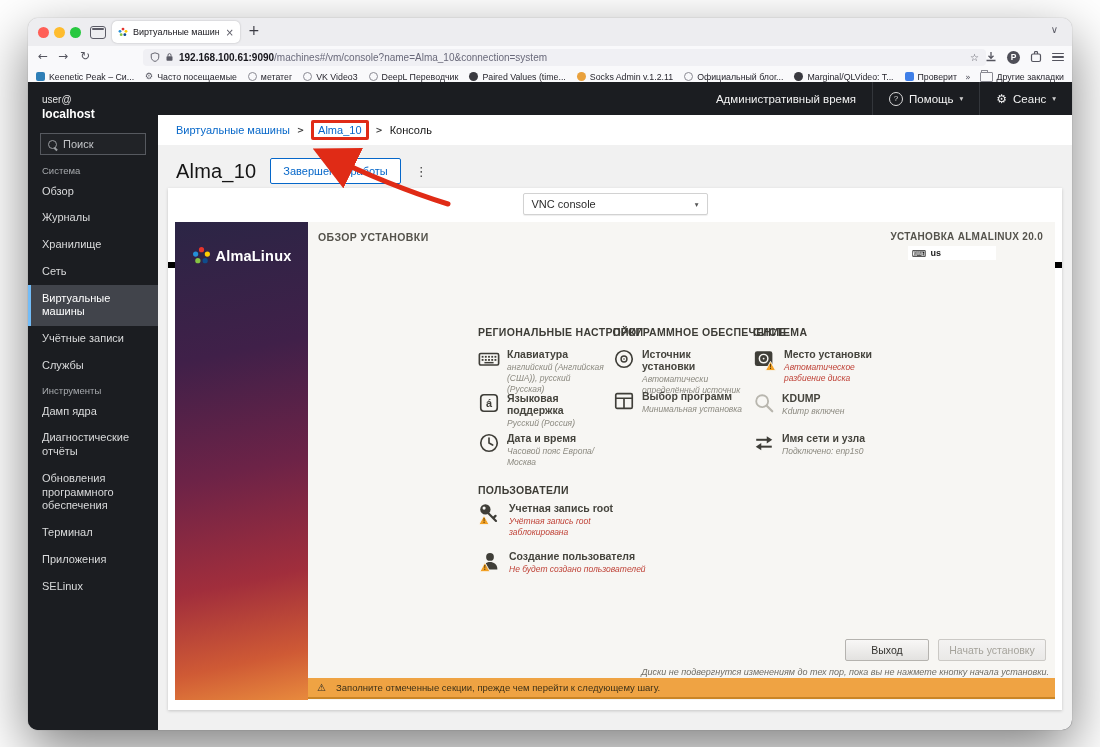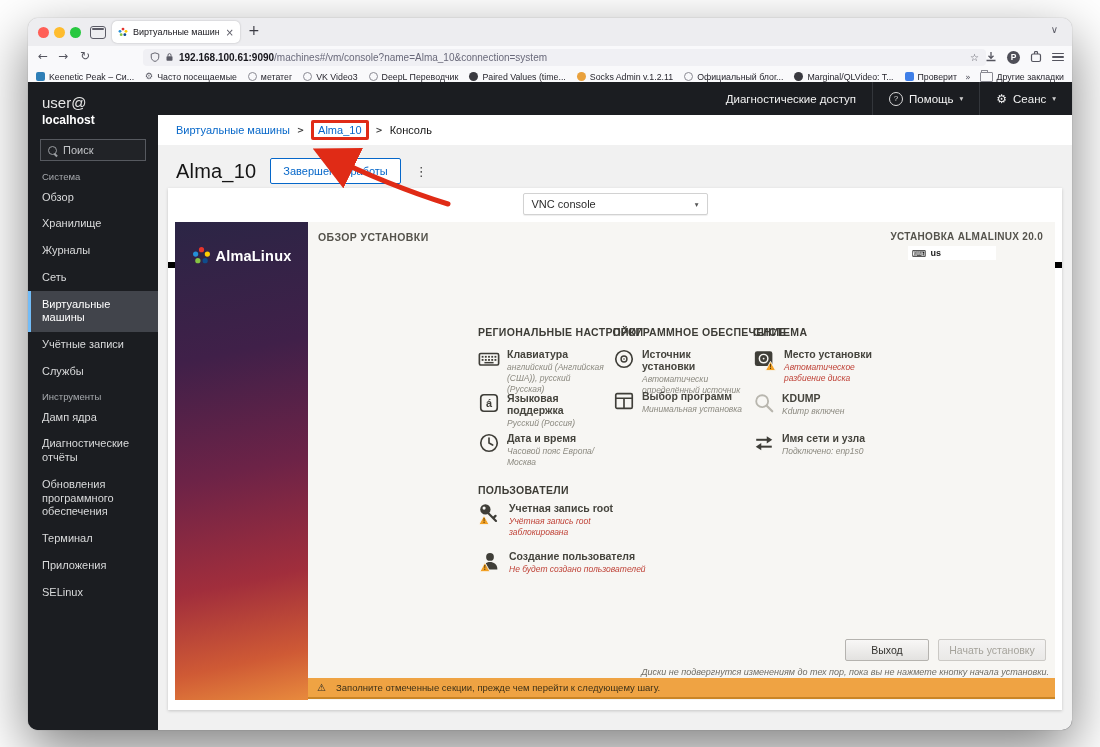--- a/index.html
+++ b/index.html
@@ -41,21 +41,21 @@
   .bi.globe{border-radius:50%;border:1px solid #8a8a93;box-sizing:border-box;}
   .bi.blue{background:#3f7fe8;} .bi.dark{background:#3a3a40;border-radius:50%;}
   .bi.orange{background:#e9a13c;border-radius:50%;} .bi.teal{background:#2f7fb7;}
   .bigear{font-size:9px;color:#5b5b66;line-height:1;}
   .folder{width:11px;height:8px;border:1px solid #8a8a93;border-radius:1px;position:relative;}
   .folder::before{content:"";position:absolute;top:-3px;left:0;width:5px;height:2px;border:1px solid #8a8a93;border-bottom:none;border-radius:1px 1px 0 0;}
   
   .cp{position:absolute;left:0;top:64px;width:100%;height:648px;background:#1b1d21;}
   .cp-side{position:absolute;left:0;top:0;width:130px;height:100%;background:#1b1d21;}
   .cp-user{padding:12px 14px 0;}
-  .cp-user .u1{font-size:15px;color:#e6e6e6;} .cp-user .u2{font-size:12px;font-weight:bold;color:#fff;margin-top:2px;}
+  .cp-user .u1{font-size:10px;color:#e6e6e6;} .cp-user .u2{font-size:12px;font-weight:bold;color:#fff;margin-top:2px;}
   .cp-search{margin:12px 12px 10px;height:22px;border:1px solid #56595f;display:flex;align-items:center;gap:6px;
              padding:0 7px;box-sizing:border-box;color:#c3c5c8;font-size:11px;background:#212327;}
   .mag{width:7px;height:7px;border:1.5px solid #9a9da1;border-radius:50%;position:relative;flex:0 0 auto;}
   .mag::after{content:"";position:absolute;left:6px;top:6px;width:4px;height:1.5px;background:#9a9da1;transform:rotate(45deg);transform-origin:0 0;}
   .navsec{font-size:9.5px;color:#a6a9ad;padding:0 8px 2px 14px;}
   .navi{font-size:11px;color:#d9dadb;padding:6.5px 8px 6.5px 14px;line-height:1.25;}
   .navi.sel{background:#41444b;border-left:3px solid #73bcf7;padding-left:11px;color:#fff;}
   .mt{margin-top:6px;}
   .cp-head{position:absolute;left:130px;top:0;width:914px;height:33px;background:#1b1d21;display:flex;justify-content:flex-end;align-items:stretch;}
   .hd{display:flex;align-items:center;gap:6px;padding:0 16px;color:#f2f2f2;font-size:11.5px;}
@@ -220,38 +220,38 @@
       <div class="cp-user">
         <div class="u1">user@</div>
         <div class="u2">localhost</div>
       </div>
       <div class="cp-search">
         <span class="mag"></span>
         <span>Поиск</span>
       </div>
       <div class="navsec">Система</div>
       <div class="navi">Обзор</div>
+      <div class="navi">Журналы</div>
       <div class="navi">Хранилище</div>
-      <div class="navi">Журналы</div>
       <div class="navi">Сеть</div>
       <div class="navi sel">Виртуальные машины</div>
       <div class="navi">Учётные записи</div>
       <div class="navi">Службы</div>
       <div class="navsec mt">Инструменты</div>
       <div class="navi">Дамп ядра</div>
       <div class="navi">Диагностические отчёты</div>
       <div class="navi">Обновления программного обеспечения</div>
       <div class="navi">Терминал</div>
       <div class="navi">Приложения</div>
       <div class="navi">SELinux</div>
     </div>
 
     <div class="cp-head">
       <div class="hd">
-          <span>Диагностические доступ</span>
+          <span>Административный время</span>
         </div>
       <div class="hd bl">
         <span class="qmark">?</span>
         <span>Помощь</span>
         <span class="caret glyph">▾</span>
       </div>
       <div class="hd bl">
         <span class="hgear glyph">⚙</span>
         <span>Сеанс</span>
         <span class="caret glyph">▾</span>

